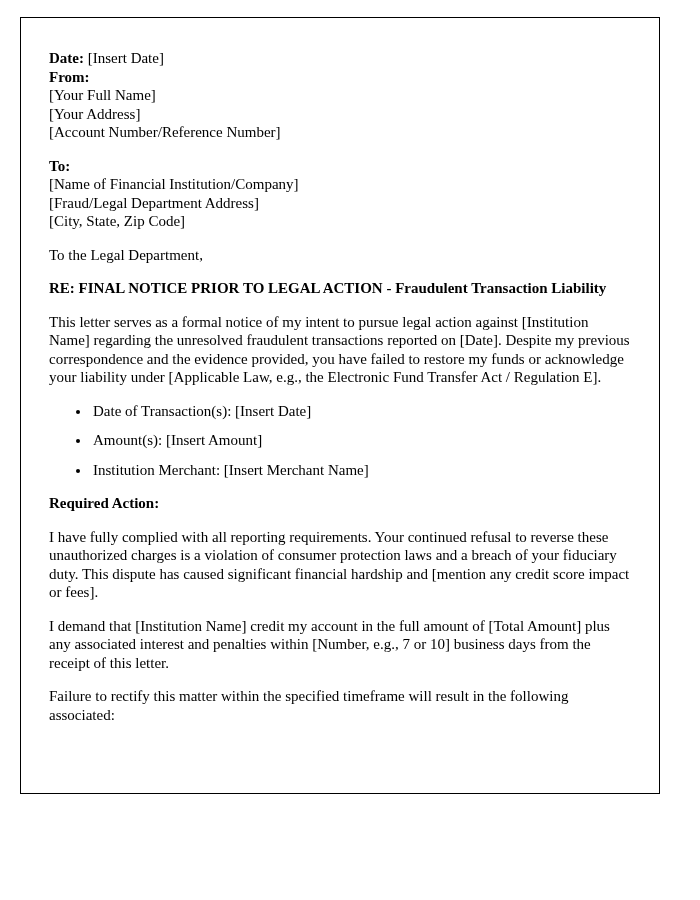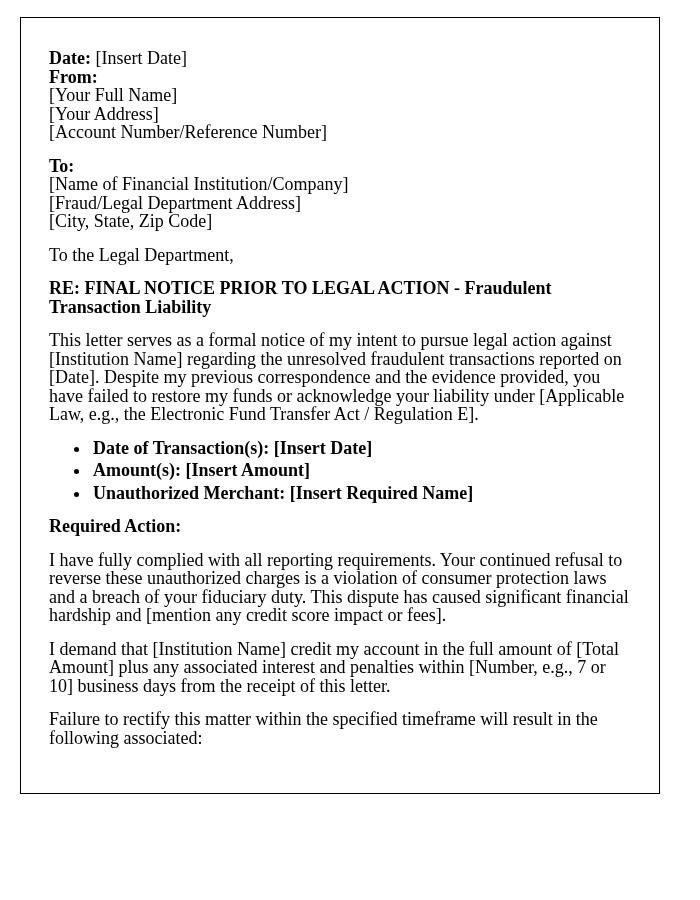--- a/index.html
+++ b/index.html
@@ -20,40 +20,39 @@
     top: 17px;
     width: 640px;
     height: 777px;
     box-sizing: border-box;
     border: 1px solid #000000;
     background: #ffffff;
     padding: 31px 28px 0 28px;
     overflow: hidden;
   }
   .page * {
-    font-size: 18px;
+    font-size: 15px;
     line-height: 18.5px;
   }
   .block {
     margin: 0 0 15px 0;
   }
   .bold {
     font-weight: bold;
   }
   .line {
     margin: 0;
   }
   ul.details {
     margin: 15px 0 15px 0;
     padding-left: 42px;
   }
   ul.details li {
-    margin: 4px 0 0 0;
+    margin: 11px 0 0 0;
     padding-left: 2px;
-    font-weight: bold;
   }
 </style>
 </head>
 <body>
 
 <div class="page">
 
   <p class="block line"><span class="bold">Date:</span> <span>[Insert Date]</span></p>
 
   <div class="block">
@@ -73,21 +72,21 @@
   <p class="block">To the Legal Department,</p>
 
   <p class="block bold">RE: FINAL NOTICE PRIOR TO LEGAL ACTION - Fraudulent Transaction Liability</p>
 
   <p class="block">This letter serves as a formal notice of my intent to pursue legal action against [Institution Name] regarding the unresolved fraudulent transactions reported on [Date]. Despite my previous correspondence and the evidence provided, you have failed to restore my funds or acknowledge your liability under [Applicable Law, e.g., the Electronic Fund Transfer Act / Regulation E].</p>
 
 
   <ul class="details">
     <li>Date of Transaction(s): [Insert Date]</li>
     <li>Amount(s): [Insert Amount]</li>
-    <li>Unauthorized Merchant: [Insert Required Name]</li>
+    <li>Institution Merchant: [Insert Merchant Name]</li>
   </ul>
 
   <p class="block bold">Required Action:</p>
 
   <p class="block">I have fully complied with all reporting requirements. Your continued refusal to reverse these unauthorized charges is a violation of consumer protection laws and a breach of your fiduciary duty. This dispute has caused significant financial hardship and [mention any credit score impact or fees].</p>
 
   <p class="block">I demand that [Institution Name] credit my account in the full amount of [Total Amount] plus any associated interest and penalties within [Number, e.g., 7 or 10] business days from the receipt of this letter.</p>
 
   <p class="block">Failure to rectify this matter within the specified timeframe will result in the following associated:</p>
 

